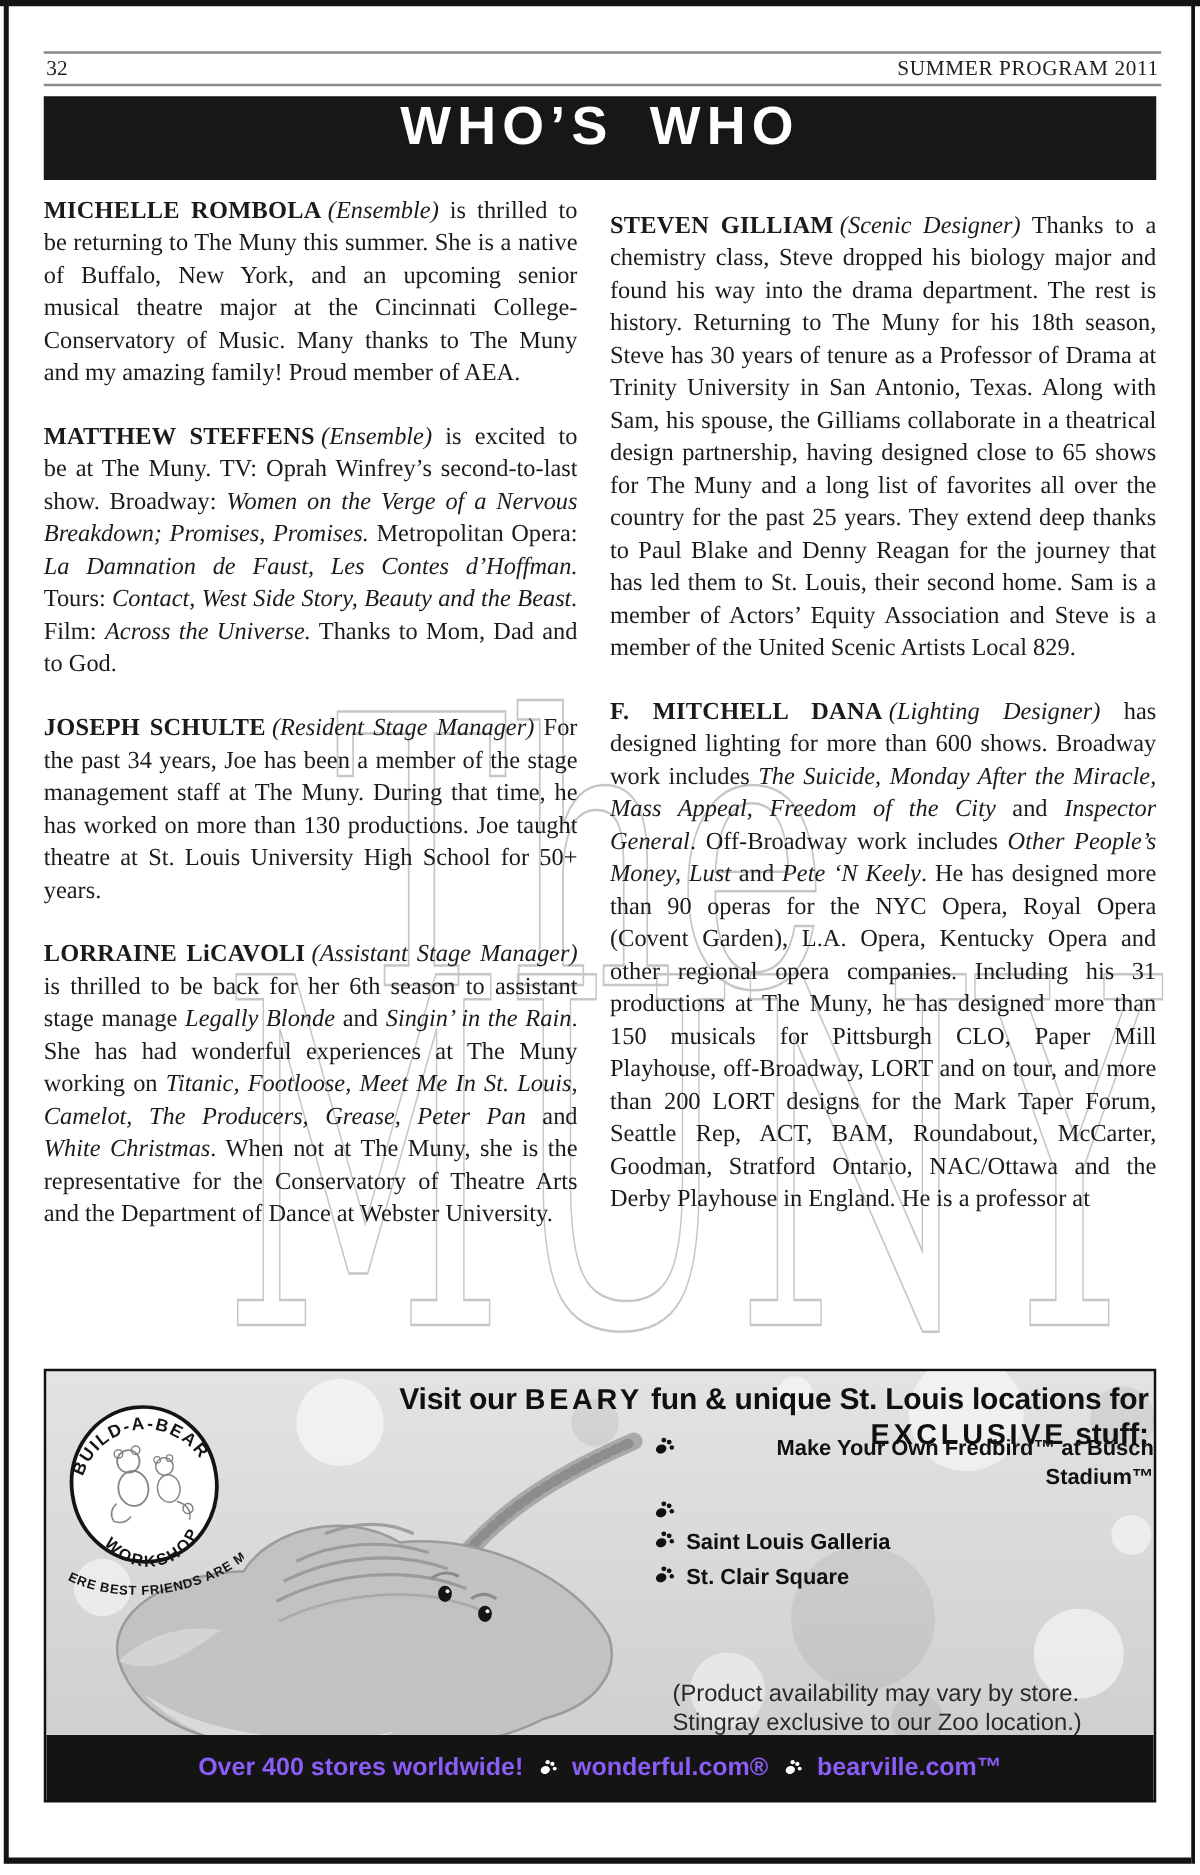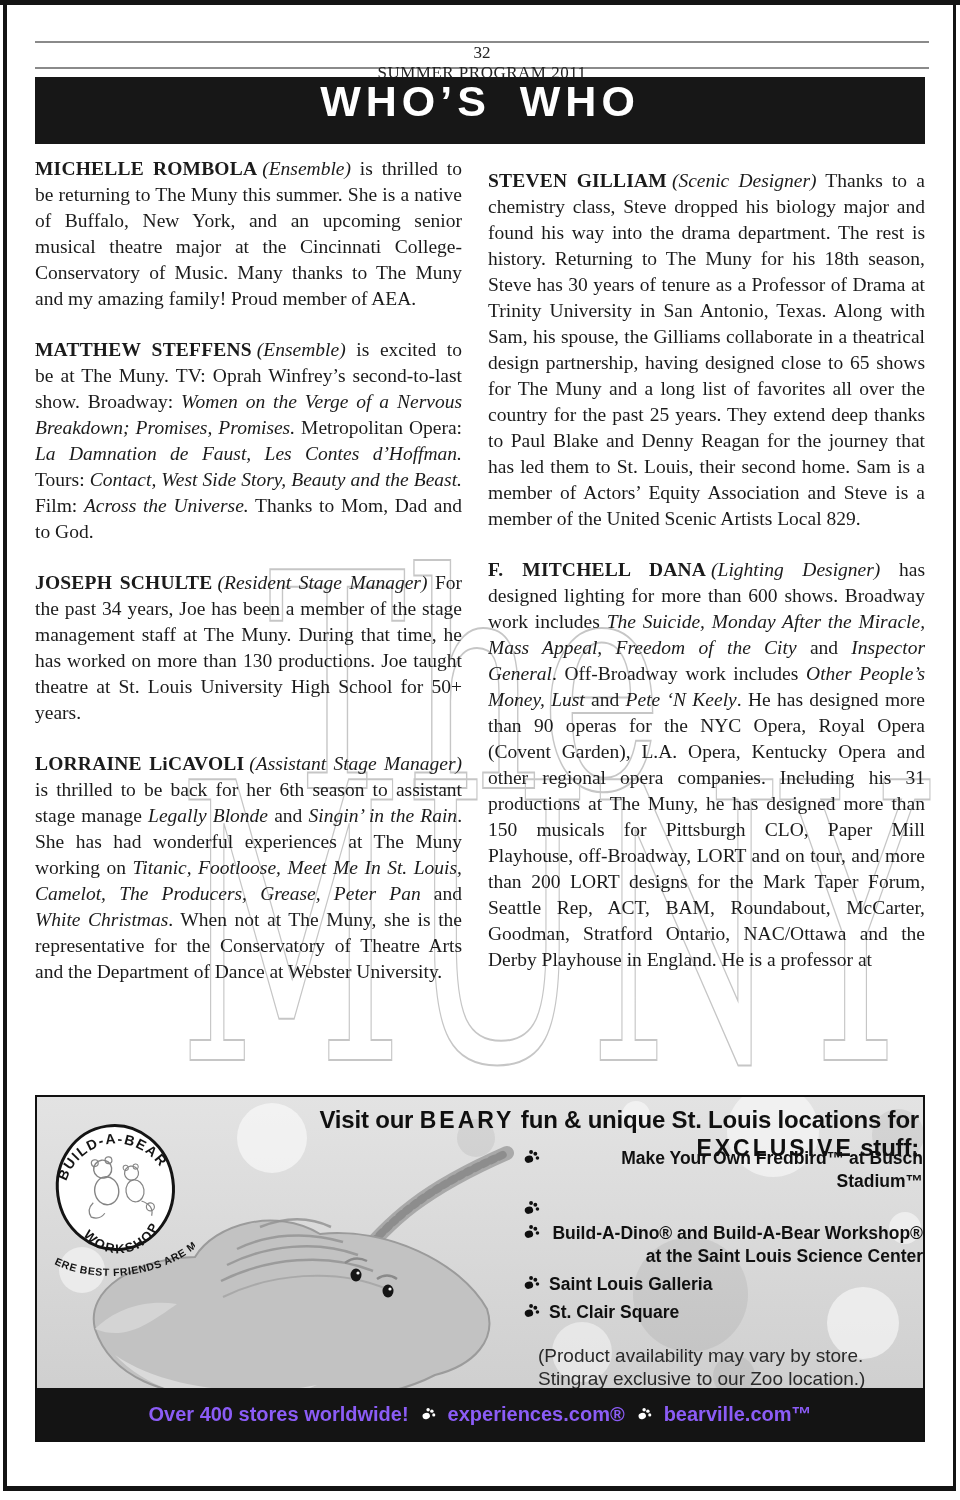--- a/index.html
+++ b/index.html
@@ -9,21 +9,21 @@
   
   .frame-top{position:absolute;left:0;top:0;width:960px;height:5px;background:#141414;}
   .frame-left{position:absolute;left:3px;top:0;width:4px;height:1491px;background:#141414;}
   .frame-bottom{position:absolute;left:6px;top:1486px;width:947px;height:5px;background:#141414;}
   .frame-right{position:absolute;left:953px;top:0;width:3px;height:1491px;background:#141414;}
 
   
   .pagehead{position:absolute;left:35px;top:41px;width:890px;height:24px;
     border-top:2px solid #8a8a8a;border-bottom:2px solid #8a8a8a;
     display:flex;justify-content:space-between;align-items:center;padding:0 2px;
-    font-size:17px;color:#222;flex-direction:column;}
+    font-size:17px;color:#222;}
   .issue{letter-spacing:0.5px;}
 
   .banner{position:absolute;left:35px;top:77px;width:890px;height:67px;background:#171717;
     display:flex;align-items:flex-start;justify-content:center;}
   .banner span{color:#fff;font-family:"Liberation Sans",sans-serif;font-weight:700;
     font-size:43px;letter-spacing:5px;word-spacing:12px;}
 
   
   .watermark{position:absolute;left:0;top:520px;z-index:0;pointer-events:none;}
 
@@ -207,29 +207,20 @@
             <circle cx="17" cy="10.5" r="2.1"></circle>
           </svg>
       </li>
       <li>
         <svg class="paw-icon" viewBox="0 0 20 20" fill="currentColor">
             <ellipse cx="7" cy="12" rx="5" ry="4.2" transform="rotate(-18 7 12)"></ellipse>
             <circle cx="9.5" cy="3.6" r="2.3"></circle>
             <circle cx="14.5" cy="5.5" r="2.3"></circle>
             <circle cx="17" cy="10.5" r="2.1"></circle>
           </svg>
-        <span>Build-A-Dino® and Build-A-Bear Workshop® at the Saint Louis Science Center</span>
-      </li>
-      <li>
-        <svg class="paw-icon" viewBox="0 0 20 20" fill="currentColor">
-            <ellipse cx="7" cy="12" rx="5" ry="4.2" transform="rotate(-18 7 12)"></ellipse>
-            <circle cx="9.5" cy="3.6" r="2.3"></circle>
-            <circle cx="14.5" cy="5.5" r="2.3"></circle>
-            <circle cx="17" cy="10.5" r="2.1"></circle>
-          </svg>
         <span>Saint Louis Galleria</span>
       </li>
       <li>
         <svg class="paw-icon" viewBox="0 0 20 20" fill="currentColor">
             <ellipse cx="7" cy="12" rx="5" ry="4.2" transform="rotate(-18 7 12)"></ellipse>
             <circle cx="9.5" cy="3.6" r="2.3"></circle>
             <circle cx="14.5" cy="5.5" r="2.3"></circle>
             <circle cx="17" cy="10.5" r="2.1"></circle>
           </svg>
         <span>St. Clair Square</span>
@@ -239,21 +230,21 @@
     <div class="ad-disclaimer">(Product availability may vary by store. Stingray exclusive to our Zoo location.)</div>
 
     <div class="ad-footer">
       <span>Over 400 stores worldwide!</span>
       <svg class="paw-icon" viewBox="0 0 20 20" fill="currentColor">
           <ellipse cx="7" cy="12" rx="5" ry="4.2" transform="rotate(-18 7 12)"></ellipse>
           <circle cx="9.5" cy="3.6" r="2.3"></circle>
           <circle cx="14.5" cy="5.5" r="2.3"></circle>
           <circle cx="17" cy="10.5" r="2.1"></circle>
         </svg>
-      <span>experiences.com®</span>
+      <span>wonderful.com®</span>
       <svg class="paw-icon" viewBox="0 0 20 20" fill="currentColor">
           <ellipse cx="7" cy="12" rx="5" ry="4.2" transform="rotate(-18 7 12)"></ellipse>
           <circle cx="9.5" cy="3.6" r="2.3"></circle>
           <circle cx="14.5" cy="5.5" r="2.3"></circle>
           <circle cx="17" cy="10.5" r="2.1"></circle>
         </svg>
       <span>bearville.com™</span>
     </div>
   </div>
 

